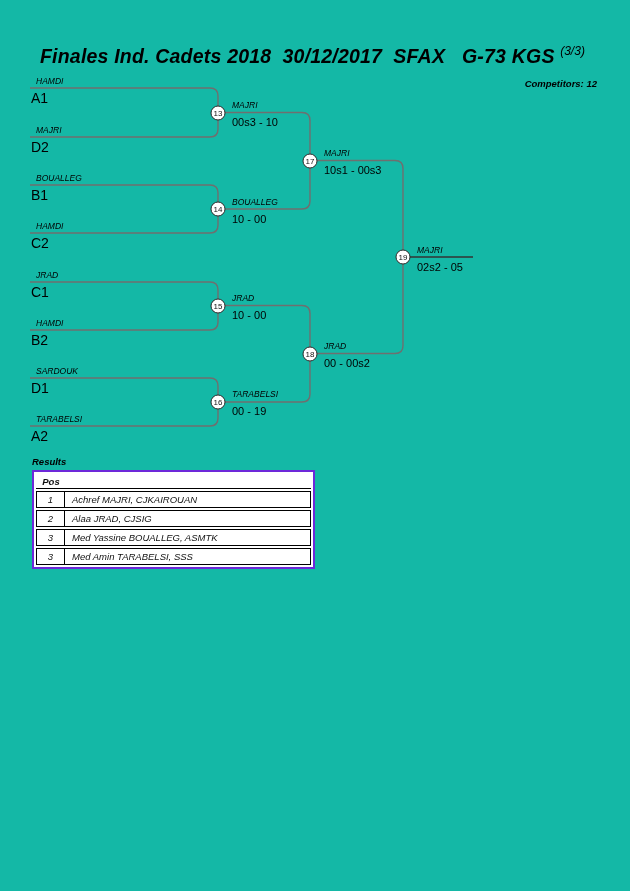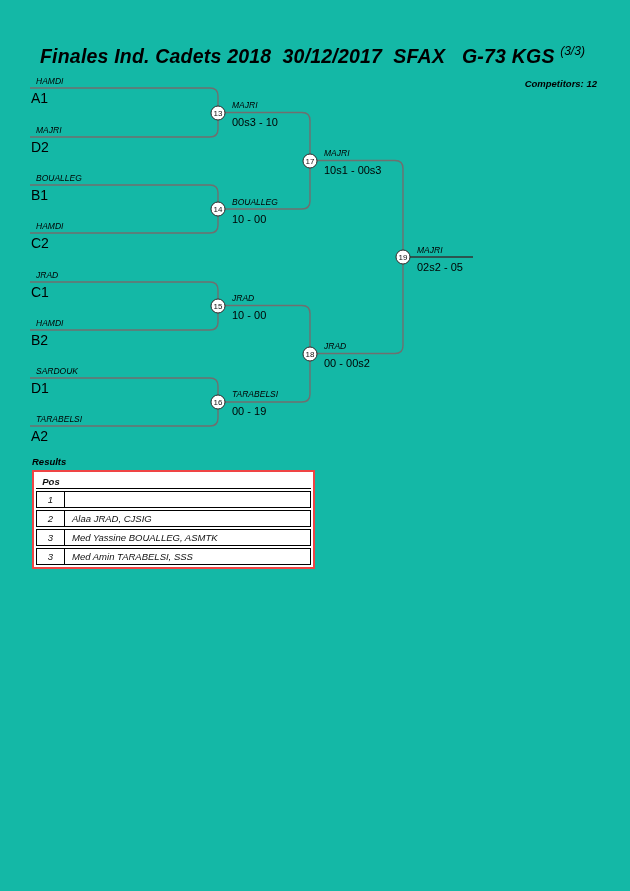--- a/index.html
+++ b/index.html
@@ -24,21 +24,21 @@
   .match-circle{
     position:absolute;z-index:3;width:13px;height:13px;border:1px solid #2a2a2a;
     border-radius:50%;background:#fff;display:flex;align-items:center;justify-content:center;
     font-size:8px;color:#111;transform:translate(-50%,-50%);
   }
   .results-title{
     left:32px;top:456px;width:283px;
     font-size:9.5px;font-weight:bold;font-style:italic;color:#000;
   }
   .results-table{
-    left:32px;top:470px;width:283px;border:2px solid #ef4444;
+    left:32px;top:470px;width:283px;border:2px solid #6d28d9;
     padding:2px;box-sizing:border-box;background:#fff;
   }
   .rt-header{
     display:flex;align-items:center;height:14px;border-bottom:1px solid #000;
     font-size:9.5px;font-weight:bold;font-style:italic;
   }
   .rt-header .rt-pos{width:30px;text-align:center;}
   .rt-header .rt-name{flex:1;text-align:center;}
   .rt-row{
     display:flex;align-items:stretch;border:1px solid #000;margin-top:2px;
@@ -111,20 +111,21 @@
   <div class="abs w-name" style="left:417px;top:244.5px">MAJRI</div>
   <div class="abs w-score" style="left:417px;top:260.5px">02s2 - 05</div>
 
   <div class="abs results-title">Results</div>
   <div class="abs results-table">
     <div class="rt-header">
       <span class="rt-pos">Pos</span>
     </div>
     <div class="rt-row">
       <span class="rt-pos">1</span>
+      <span class="rt-name">Achref MAJRI, CJKAIROUAN</span>
     </div>
     <div class="rt-row">
       <span class="rt-pos">2</span>
       <span class="rt-name">Alaa JRAD, CJSIG</span>
     </div>
     <div class="rt-row">
       <span class="rt-pos">3</span>
       <span class="rt-name">Med Yassine BOUALLEG, ASMTK</span>
     </div>
     <div class="rt-row">

